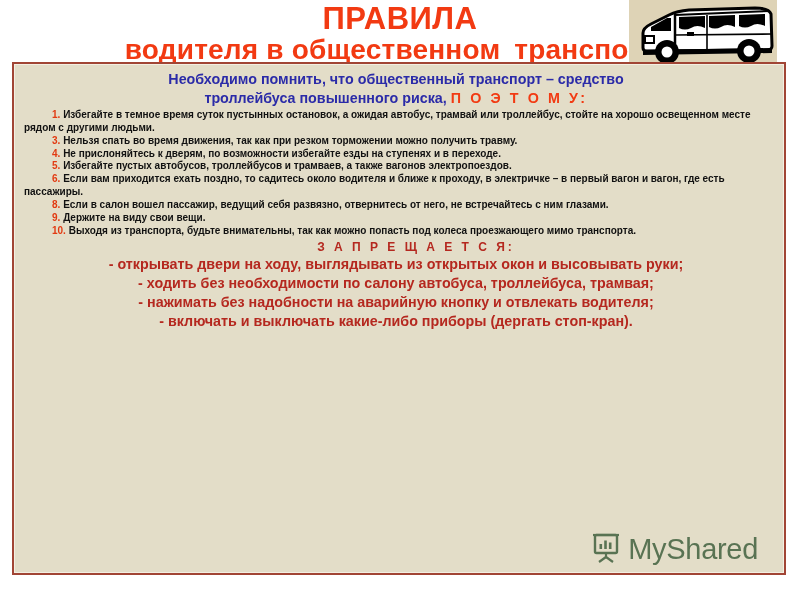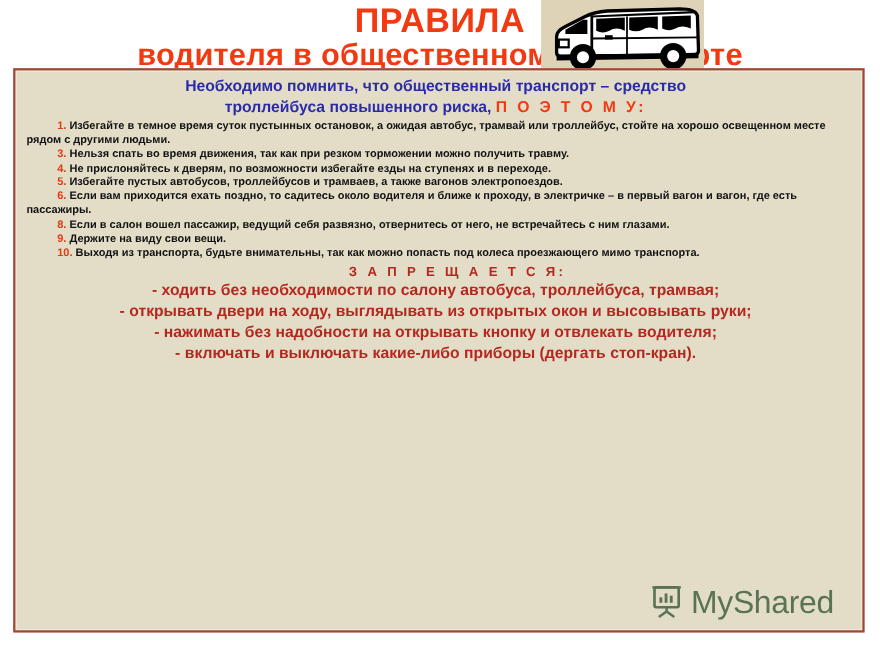--- a/index.html
+++ b/index.html
@@ -21,21 +21,21 @@
     position: absolute;
     inset: 0;
     background: #ffffff;
   }
 
   
   .header {
     position: absolute;
     left: 0;
     top: 0;
-    width: 640px;
+    width: 777px;
     height: 58px;
   }
   .title-block {
     position: absolute;
     left: 0;
     top: 0;
     width: 800px;
     text-align: center;
     line-height: 1.0;
   }
@@ -237,23 +237,23 @@
         <li class="rule"><span class="num">5.</span> <span>Избегайте пустых автобусов, троллейбусов и трамваев, а также вагонов электропоездов.</span></li>
         <li class="rule"><span class="num">6.</span> <span>Если вам приходится ехать поздно, то садитесь около водителя и ближе к проходу, в электричке – в первый вагон и вагон, где есть пассажиры.</span></li>
         <li class="rule"><span class="num">8.</span> <span>Если в салон вошел пассажир, ведущий себя развязно, отвернитесь от него, не встречайтесь с ним глазами.</span></li>
         <li class="rule"><span class="num">9.</span> <span>Держите на виду свои вещи.</span></li>
         <li class="rule"><span class="num">10.</span> <span>Выходя из транспорта, будьте внимательны, так как можно попасть под колеса проезжающего мимо транспорта.</span></li>
       </ul>
 
       <p class="forbidden-head">З А П Р Е Щ А Е Т С Я:</p>
 
       <ul class="forbidden-list">
+        <li class="forbidden-item">- открывать двери на ходу, выглядывать из открытых окон и высовывать руки;</li>
         <li class="forbidden-item">- ходить без необходимости по салону автобуса, троллейбуса, трамвая;</li>
-        <li class="forbidden-item">- открывать двери на ходу, выглядывать из открытых окон и высовывать руки;</li>
-        <li class="forbidden-item">- нажимать без надобности на открывать кнопку и отвлекать водителя;</li>
+        <li class="forbidden-item">- нажимать без надобности на аварийную кнопку и отвлекать водителя;</li>
         <li class="forbidden-item">- включать и выключать какие-либо приборы (дергать стоп-кран).</li>
       </ul>
 
       <div class="watermark">
         <span class="watermark-icon">
           <svg width="32" height="32" viewBox="0 0 32 32" xmlns="http://www.w3.org/2000/svg" aria-hidden="true">
             <rect x="5" y="4" width="22" height="18" rx="1.5" fill="none" stroke="#4e6b4a" stroke-width="2.4"></rect>
             <rect x="9.5" y="13" width="2.6" height="5" fill="#4e6b4a"></rect>
             <rect x="14.2" y="9.5" width="2.6" height="8.5" fill="#4e6b4a"></rect>
             <rect x="18.9" y="11.5" width="2.6" height="6.5" fill="#4e6b4a"></rect>

